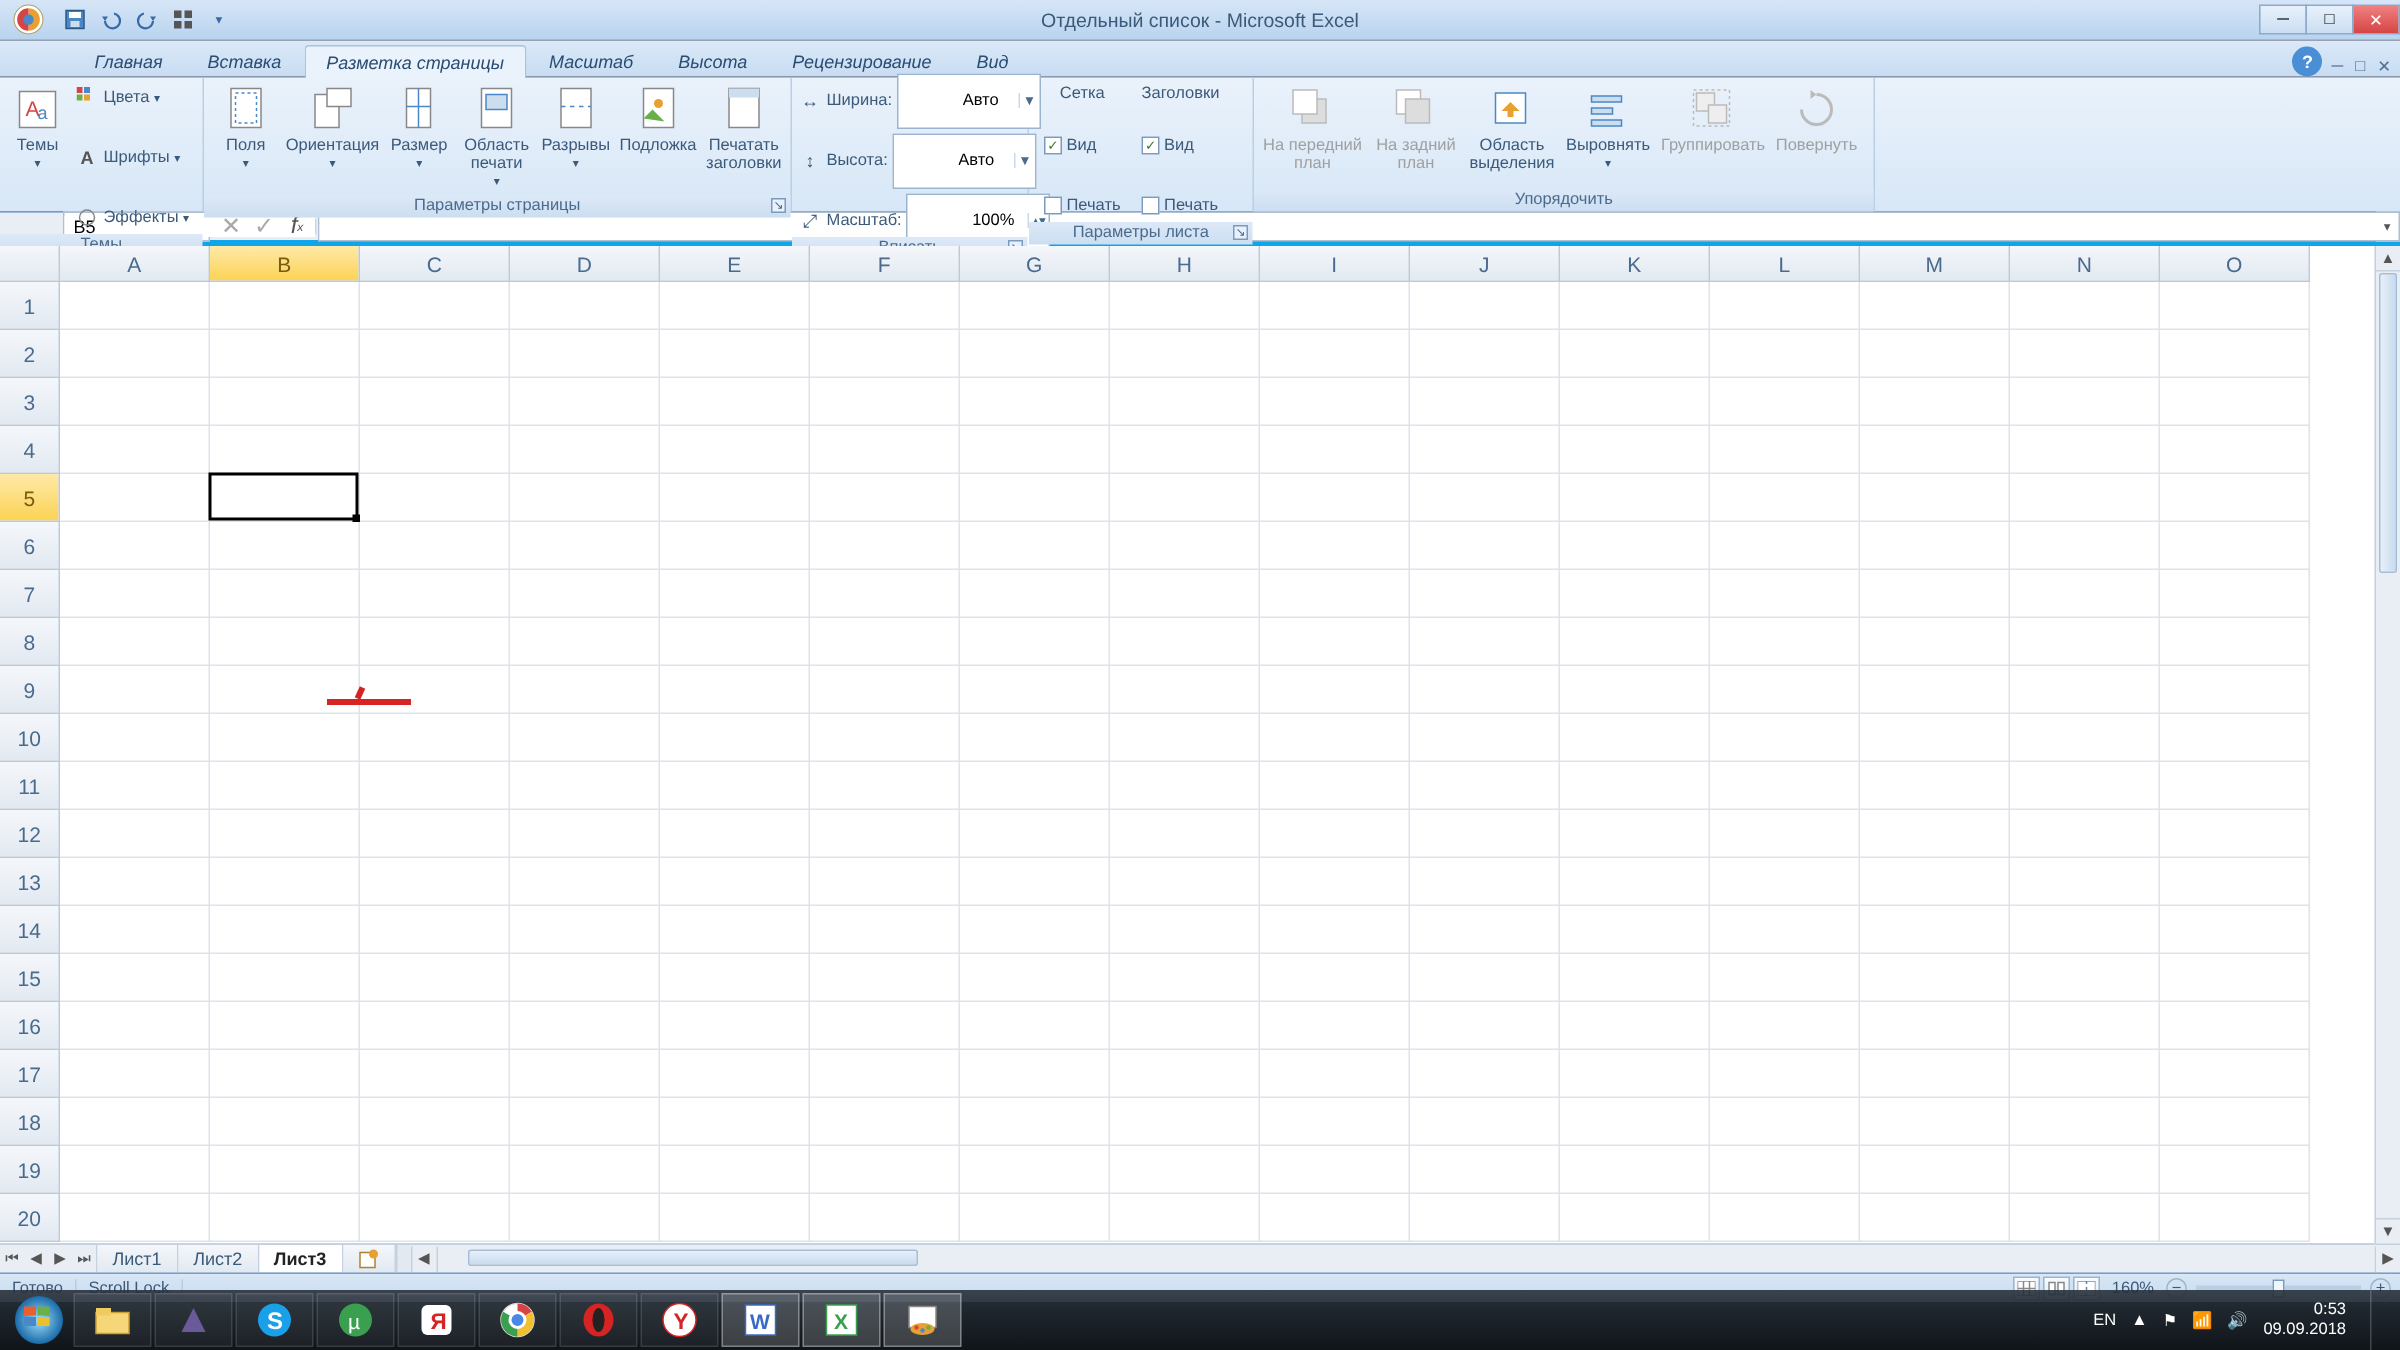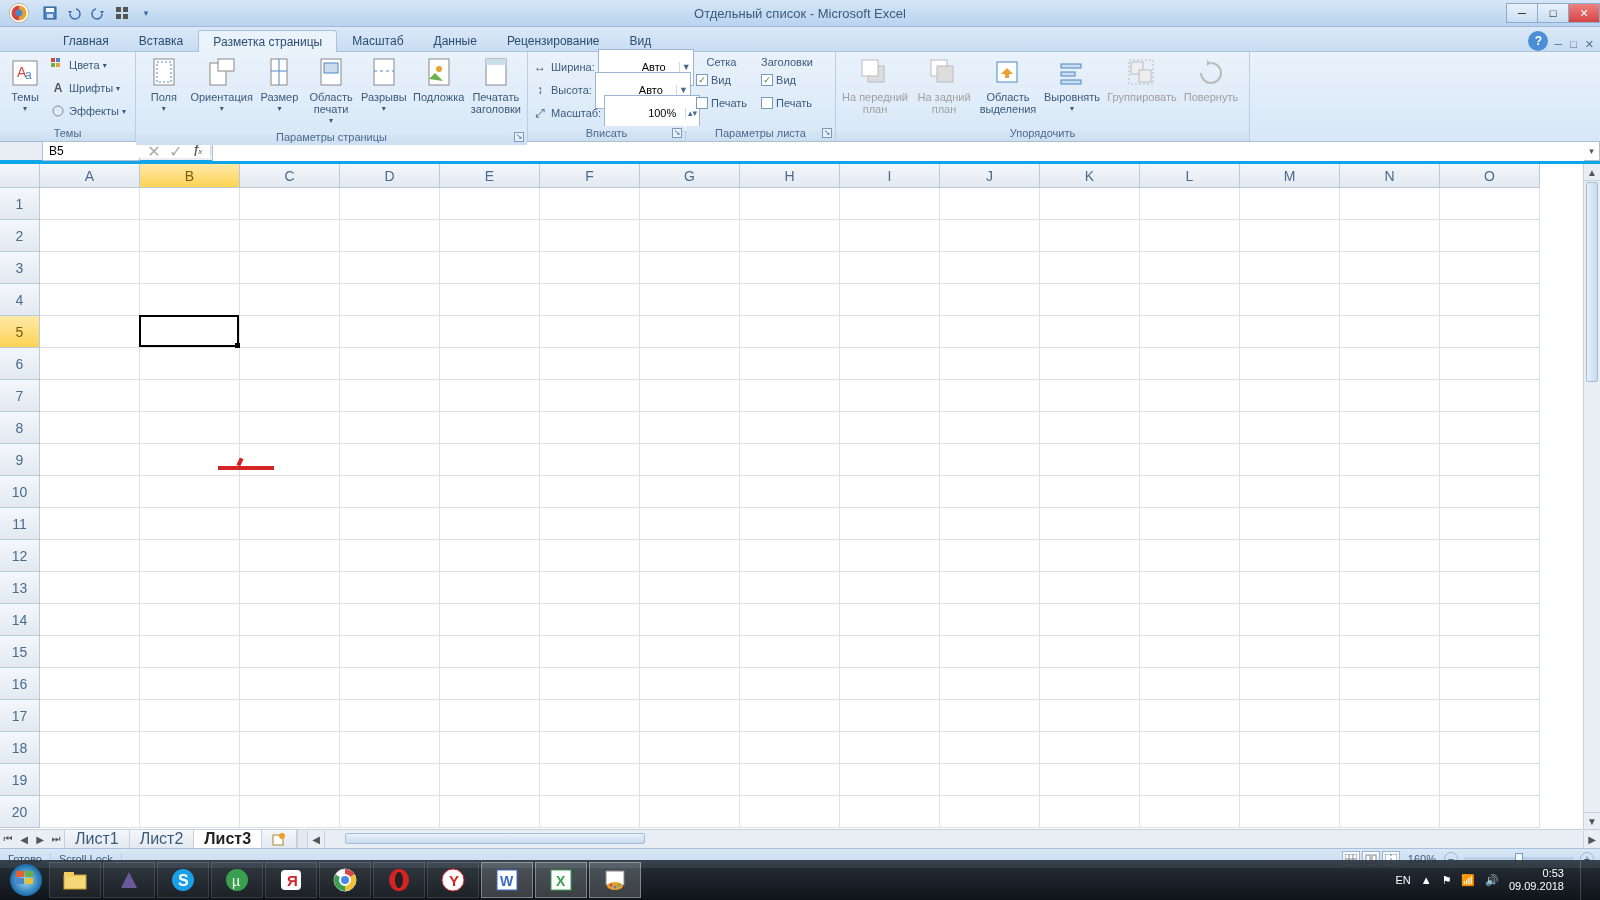--- a/index.html
+++ b/index.html
@@ -11,35 +11,35 @@
 .office-btn svg { width: 22px; height: 22px; }
 .qat { display: flex; align-items: center; gap: 4px; margin-left: 2px; }
 .qat .qbtn { width: 20px; height: 20px; display: flex; align-items: center; justify-content: center; cursor: pointer; font-size: 12px; }
 .title-center { position: absolute; left: 0; right: 0; text-align: center; font-size: 13px; color: #3b5a7a; pointer-events: none; }
 .win-controls { margin-left: auto; display: flex; }
 .win-controls .wbtn { width: 32px; height: 20px; display: flex; align-items: center; justify-content: center; font-size: 11px; border: 1px solid #8caacb; background: linear-gradient(#e8f1fb,#cadef2); margin-left: -1px; cursor: pointer; }
 .win-controls .wbtn.close { background: linear-gradient(#f08080,#d64545); color: #fff; }
 
 
 .tabstrip { height: 25px; background: linear-gradient(#dbe9f8,#c8dcf2); display: flex; align-items: flex-end; padding-left: 48px; border-bottom: 1px solid #a9c3dd; position: relative; }
-.tab { padding: 4px 14px 3px; font-size: 12px; color: #2a4d74; cursor: pointer; border: 1px solid transparent; border-bottom: none; }
+.tab { padding: 4px 14px 3px; font-size: 12px; color: #2a4d74; cursor: pointer; border: 1px solid transparent; border-bottom: none; font-style: italic; }
 .tab.active { background: #eaf2fb; border-color: #a9c3dd; border-radius: 3px 3px 0 0; position: relative; top: 1px; }
 .tabstrip .help { margin-left: auto; width: 20px; height: 20px; border-radius: 10px; background: #4a8fd6; color: #fff; display: flex; align-items: center; justify-content: center; font-size: 12px; font-weight: bold; cursor: pointer; }
 .tabstrip .mdi { margin: 0 6px; display: flex; gap: 8px; color: #52708f; font-size: 11px; cursor: pointer; }
 
 
 .ribbon { height: 90px; background: linear-gradient(#eaf2fb,#d7e7f7); display: flex; border-bottom: 1px solid #9fb9d6; }
 .group { border-right: 1px solid #b9cfe6; display: flex; flex-direction: column; padding: 2px 4px 0; position: relative; }
 .group-body { flex: 1; display: flex; align-items: flex-start; gap: 4px; }
 .group-label { font-size: 11px; color: #4a6b8e; text-align: center; padding: 1px 0 2px; background: linear-gradient(#dde9f7,#cbdef1); margin: 0 -4px; position: relative; }
 .group-label .launcher { position: absolute; right: 3px; top: 2px; width: 10px; height: 10px; border: 1px solid #7a9bbd; font-size: 8px; line-height: 8px; cursor: pointer; color:#4a6b8e; background:#e8f1fb;}
 .bigbtn { display: flex; flex-direction: column; align-items: center; width: 52px; padding: 3px 2px; font-size: 11px; color: #3b5a7a; cursor: pointer; text-align: center; line-height: 12px; }
 .bigbtn.disabled { color: #a0a0a0; }
 .bigbtn .ico { width: 32px; height: 32px; margin-bottom: 2px; display:flex; align-items:center; justify-content:center; }
-.small-stack { display: flex; flex-direction: column; gap: 1px; font-size: 11px; color: #3b5a7a; }
+.small-stack { display: flex; flex-direction: column; gap: 18px; font-size: 11px; color: #3b5a7a; }
 .srow { display: flex; align-items: center; gap: 3px; height: 22px; cursor: pointer; white-space: nowrap; }
 .srow .mini-ico { width: 16px; height: 16px; display:flex; align-items:center; justify-content:center; font-size:12px;}
 .combo { display: flex; align-items: center; border: 1px solid #9bb5d1; background: #fff; height: 37px; font-size: 11px; padding-left: 40px; }
 .combo input { border: none; outline: none; width: 40px; padding: 0 3px; font-size: 11px; }
 .combo .dd { width: 14px; text-align: center; border-left: 1px solid #c9d9eb; color: #4a6b8e; cursor: pointer; font-size:9px; }
 .chk { width: 12px; height: 12px; border: 1px solid #7a9bbd; background: #fff; display: inline-flex; align-items: center; justify-content: center; font-size: 9px; color: #3b7a3b; }
 .label11 { font-size: 11px; color: #3b5a7a; }
 
 
 .fxbar { height: 22px; background: #e9eef5; display: flex; align-items: center; border-bottom: 4px solid #0ea5e9; }
@@ -71,21 +71,21 @@
 .vscroll .down{position:absolute;bottom:0;left:0;right:0;border-top:1px solid #c5d1de;border-bottom:none;}
 .vscroll .thumb{position:absolute; top:18px; left:2px; right:2px; height:200px; background:linear-gradient(90deg,#e8f0f9,#c8dbef); border:1px solid #a5bdd7; border-radius:2px; cursor:pointer;}
 
 .redmark { position:absolute; left:218px; top:302px; width:56px; height:4px; background:#d62323; }
 .redmark::before{content:""; position:absolute; left:20px; top:-8px; width:4px; height:8px; background:#d62323; transform:rotate(25deg);}
 
 
 .sheetbar { height: 19px; background: #e9eef5; display: flex; align-items: stretch; border-top: 1px solid #c5d1de; }
 .tabnav { display: flex; align-items: center; gap: 0; border-right: 1px solid #c5d1de; }
 .tabnav span { width: 16px; display:flex; align-items:center; justify-content:center; font-size:10px; color:#555; cursor:pointer;}
-.stab { padding: 2px 10px; font-size: 16px; color: #3b5a7a; border-right: 1px solid #c5d1de; background: linear-gradient(#f4f7fb,#e2e9f1); cursor: pointer; display:flex; align-items:center;}
+.stab { padding: 2px 10px; font-size: 12px; color: #3b5a7a; border-right: 1px solid #c5d1de; background: linear-gradient(#f4f7fb,#e2e9f1); cursor: pointer; display:flex; align-items:center;}
 .stab.active { background: #fff; font-weight: bold; color: #222; }
 .stab.new { color:#b08030; }
 .hscroll { flex: 1; display: flex; align-items: center; margin-left:auto; }
 .hscroll .track { flex:1; height:17px; background:#e9eef5; border-left:1px solid #c5d1de; position:relative;}
 .hscroll .thumbh{ position:absolute; left:20px; top:2px; height:11px; width:300px; background:linear-gradient(#e8f0f9,#c8dbef); border:1px solid #a5bdd7; border-radius:2px; cursor:pointer;}
 .hscroll .hbtn{width:17px;height:17px;display:flex;align-items:center;justify-content:center;border-left:1px solid #c5d1de;font-size:10px;color:#555;cursor:pointer;}
 .splitter{width:10px; border-left:1px solid #c5d1de; background:#e2e9f1; cursor:col-resize;}
 
 
 .statusbar { height: 20px; background: linear-gradient(#d9e7f6,#c6daef); display: flex; align-items: center; font-size: 11px; color: #3b5a7a; border-top: 1px solid #a8c0d9; }
@@ -157,21 +157,21 @@
     <div class="wbtn">□</div>
     <div class="wbtn close">✕</div>
   </div>
 </div>
 
 <div class="tabstrip">
   <div class="tab">Главная</div>
   <div class="tab">Вставка</div>
   <div class="tab active">Разметка страницы</div>
   <div class="tab">Масштаб</div>
-  <div class="tab">Данные</div>
+  <div class="tab">Высота</div>
   <div class="tab">Рецензирование</div>
   <div class="tab">Вид</div>
   <div class="help">?</div>
   <div class="mdi">
     <span>─</span>
     <span>□</span>
     <span>✕</span>
   </div>
 </div>
 

